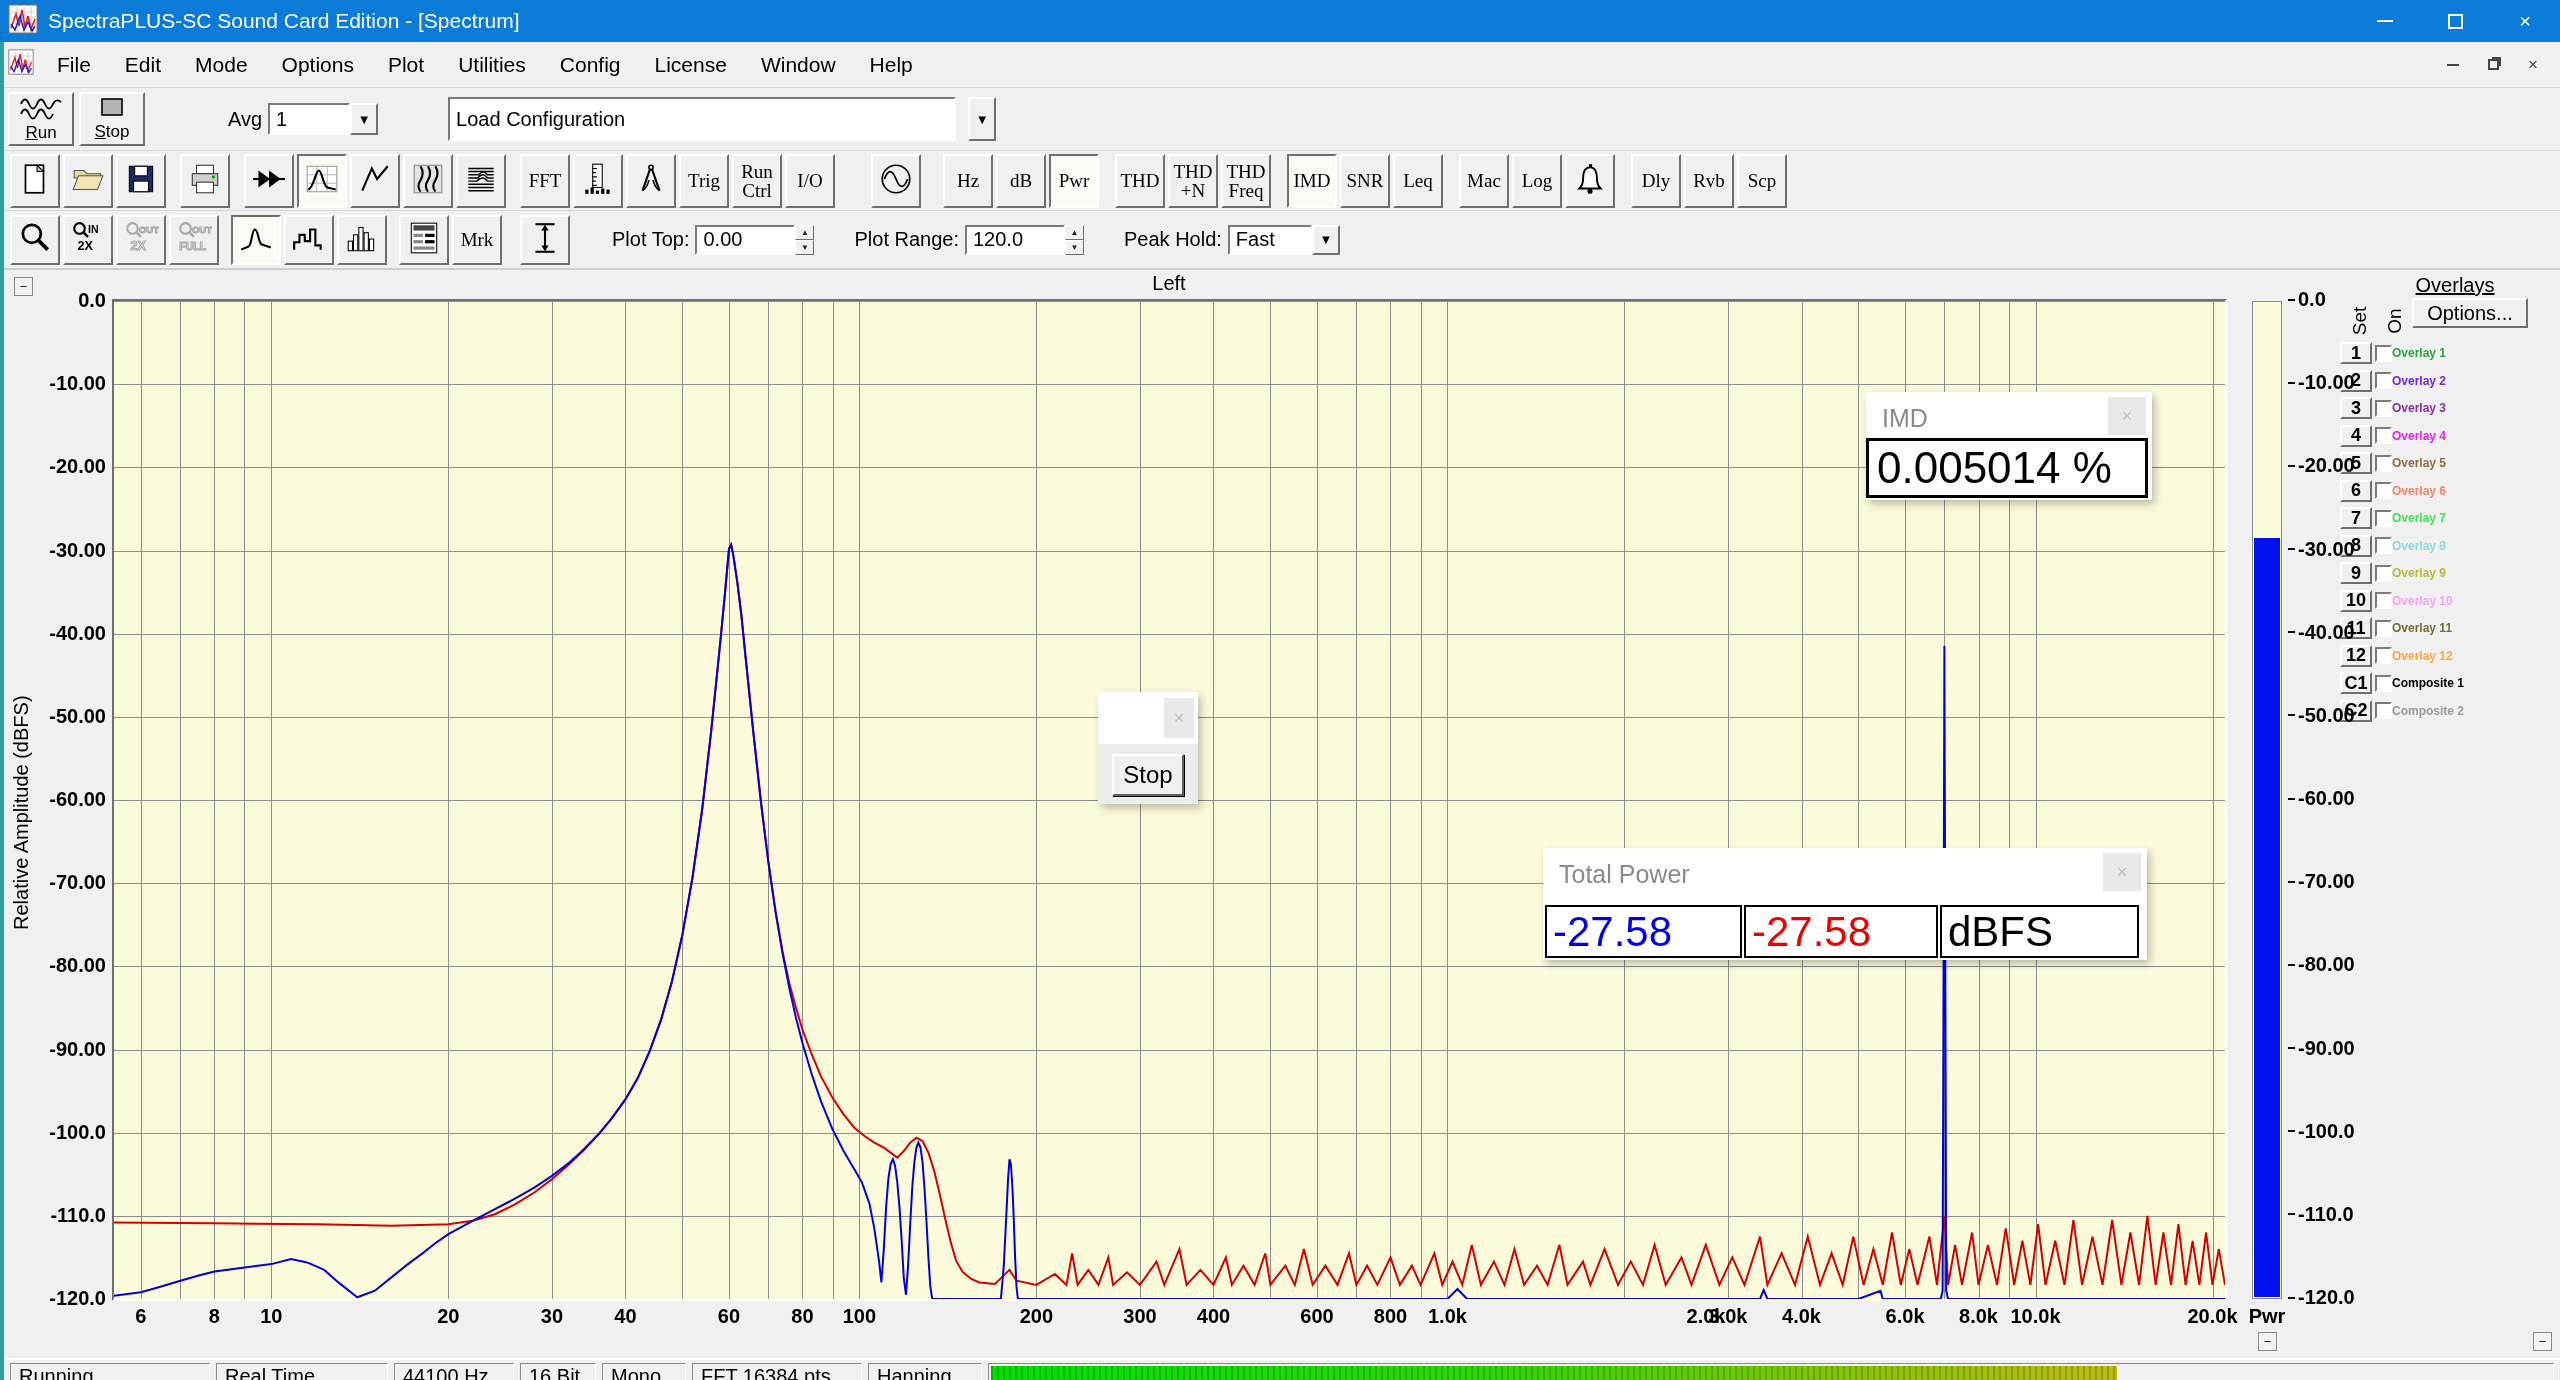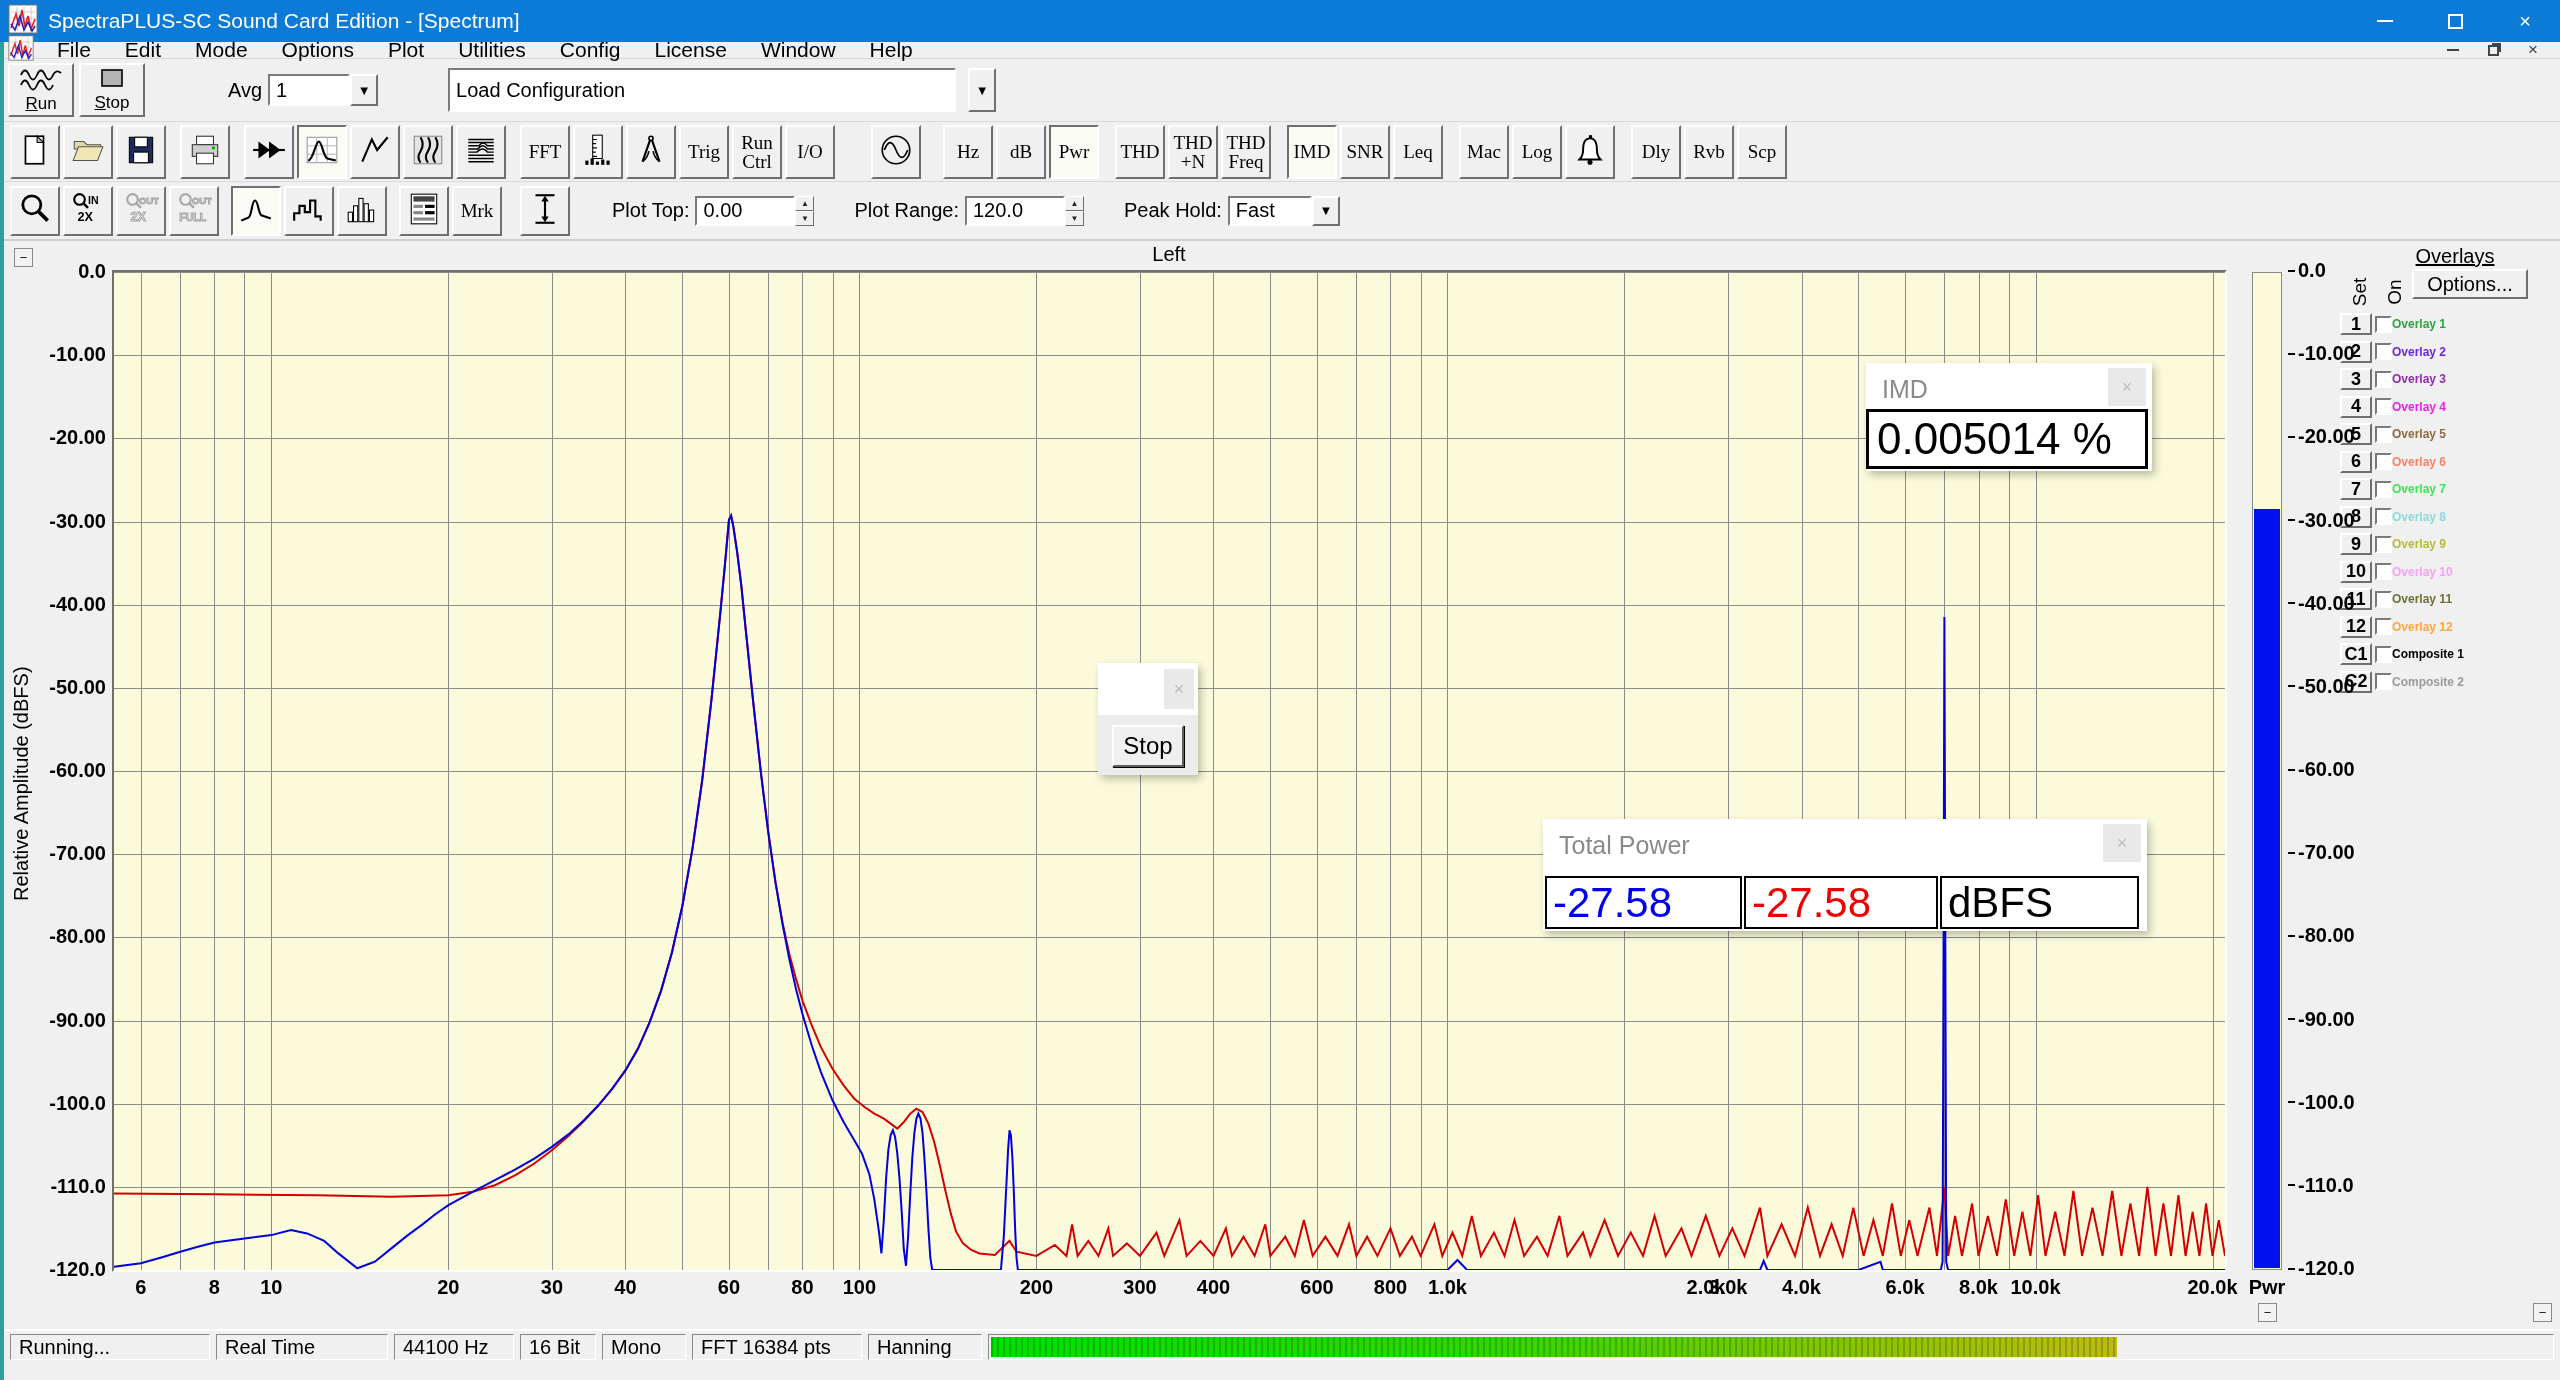--- a/index.html
+++ b/index.html
@@ -10,21 +10,21 @@
 
   
   .titlebar{height:42px;background:#0b7bd7;display:flex;align-items:center;padding-left:8px;}
   .titlebar .title-text{color:#fff;font-size:21px;margin-left:10px;white-space:nowrap;}
   .win-controls{margin-left:auto;display:flex;height:42px;}
   .winbtn{width:70px;height:42px;display:flex;align-items:center;justify-content:center;color:#fff;font-size:20px;}
   .glyph-min{width:16px;height:0;border-bottom:2px solid #fff;display:inline-block;}
   .glyph-max{width:15px;height:15px;border:2px solid #fff;display:inline-block;}
 
   
-  .menubar{height:17px;background:#f0f0f0;display:flex;align-items:center;padding-left:8px;
+  .menubar{height:46px;background:#f0f0f0;display:flex;align-items:center;padding-left:8px;
     border-bottom:1px solid #d7d7d7;font-size:21px;}
   .menu-item{padding:0 17px;height:100%;display:flex;align-items:center;cursor:default;}
   .mdi-controls{margin-left:auto;display:flex;align-items:center;gap:14px;padding-right:14px;color:#444;}
   .mdibtn{width:26px;height:24px;display:flex;align-items:center;justify-content:center;font-size:17px;}
   .glyph-min-s{width:12px;height:0;border-bottom:2px solid #444;display:inline-block;}
   .glyph-rest{width:11px;height:11px;border:2px solid #444;display:inline-block;box-shadow:3px -3px 0 -1px #444;}
 
   
   .raised{background:#f0f0f0;border:2px solid;border-color:#ffffff #6f6f6f #6f6f6f #ffffff;}
   .pressed{background:#fbfbf6;border:2px solid;border-color:#6f6f6f #ffffff #ffffff #6f6f6f;}

